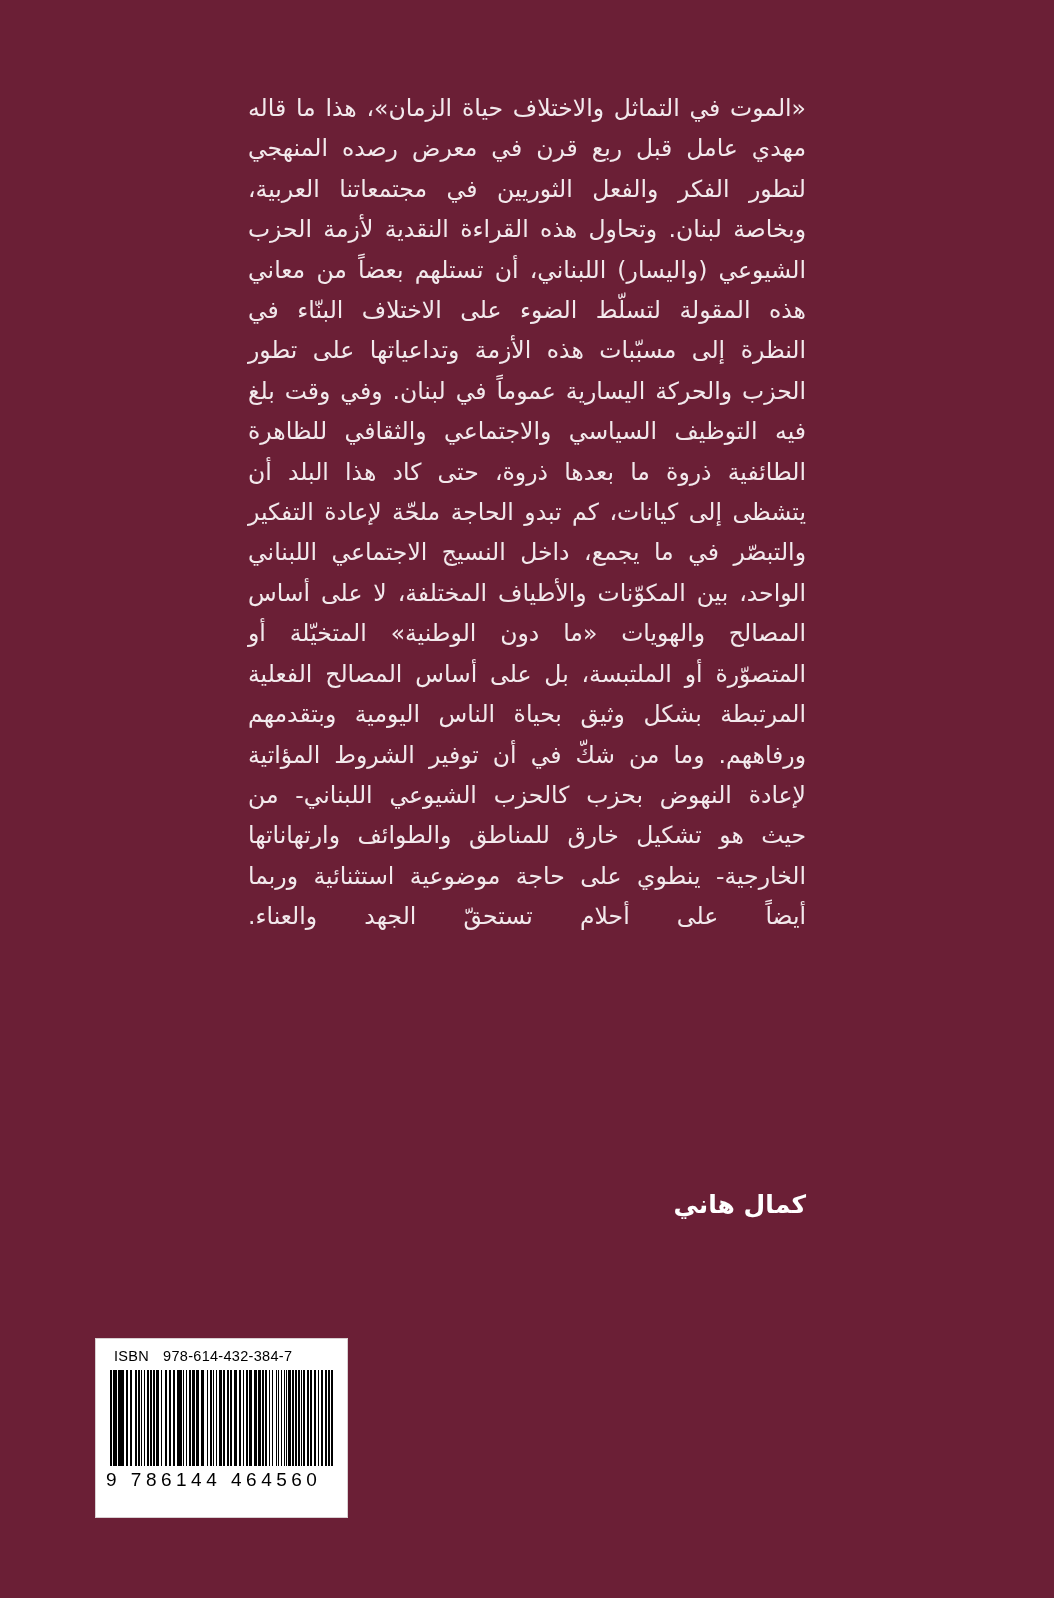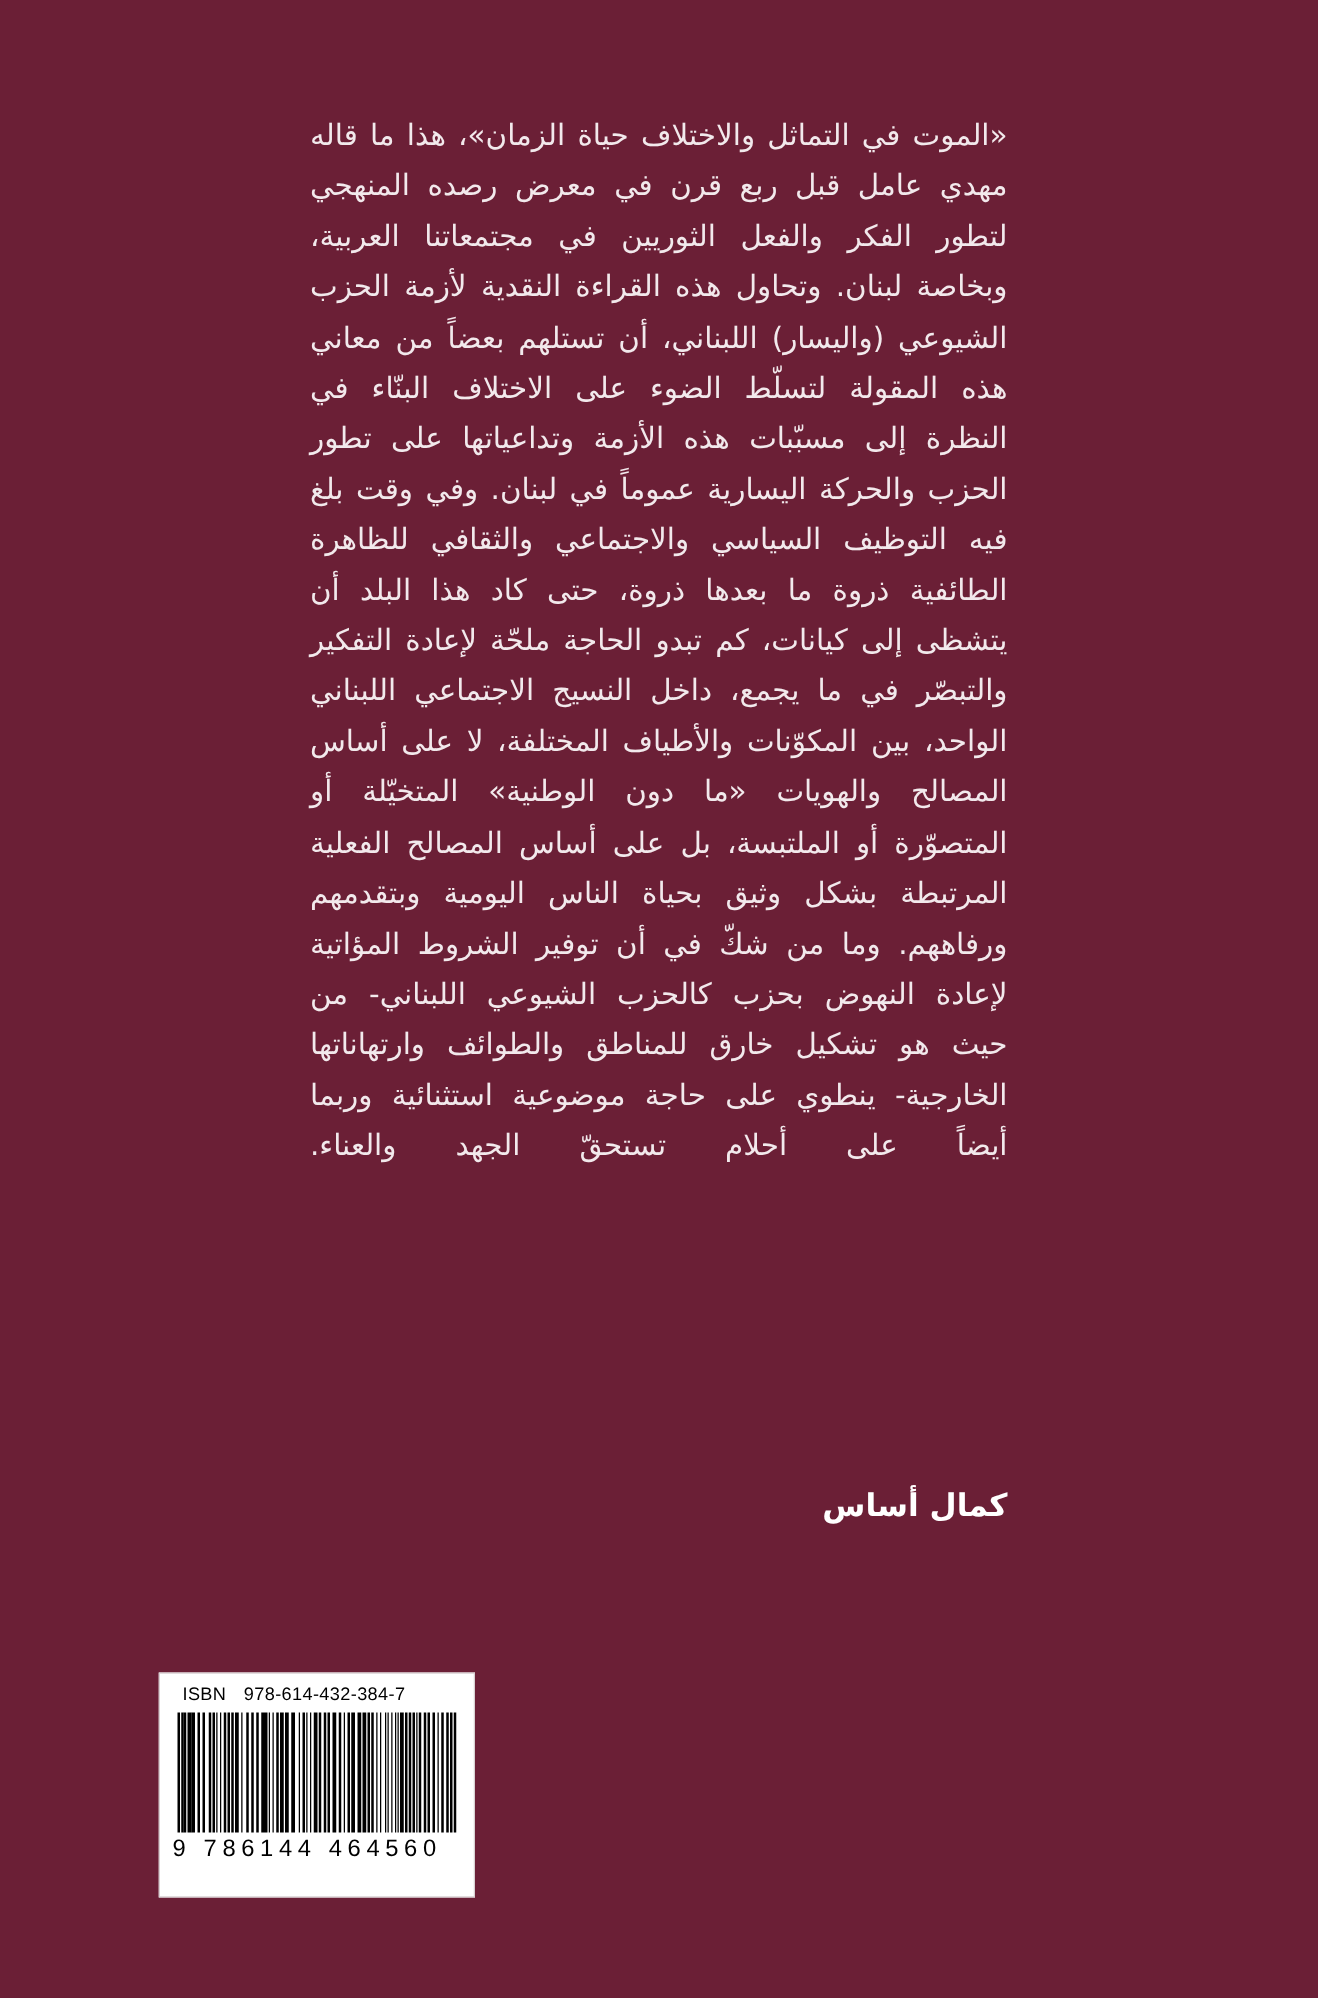--- a/index.html
+++ b/index.html
@@ -48,21 +48,20 @@
     position: absolute;
     left: 95px;
     top: 1338px;
     width: 253px;
     height: 180px;
     background: #ffffff;
     border: 1px solid #d8d0d2;
     box-sizing: border-box;
     padding: 0;
     direction: ltr;
-    margin-left: 32px;
   }
   .isbn-line {
     font-family: "Liberation Sans", sans-serif;
     font-size: 14.5px;
     color: #000000;
     letter-spacing: 0.3px;
     padding: 9px 0 0 18px;
     white-space: nowrap;
   }
   .isbn-line .isbn-label {
@@ -91,21 +90,21 @@
 </style>
 </head>
 <body>
 
 <div class="page">
 
   <div class="blurb">
     <p>«الموت في التماثل والاختلاف حياة الزمان»، هذا ما قاله مهدي عامل قبل ربع قرن في معرض رصده المنهجي لتطور الفكر والفعل الثوريين في مجتمعاتنا العربية، وبخاصة لبنان. وتحاول هذه القراءة النقدية لأزمة الحزب الشيوعي (واليسار) اللبناني، أن تستلهم بعضاً من معاني هذه المقولة لتسلّط الضوء على الاختلاف البنّاء في النظرة إلى مسبّبات هذه الأزمة وتداعياتها على تطور الحزب والحركة اليسارية عموماً في لبنان. وفي وقت بلغ فيه التوظيف السياسي والاجتماعي والثقافي للظاهرة الطائفية ذروة ما بعدها ذروة، حتى كاد هذا البلد أن يتشظى إلى كيانات، كم تبدو الحاجة ملحّة لإعادة التفكير والتبصّر في ما يجمع، داخل النسيج الاجتماعي اللبناني الواحد، بين المكوّنات والأطياف المختلفة، لا على أساس المصالح والهويات «ما دون الوطنية» المتخيّلة أو المتصوّرة أو الملتبسة، بل على أساس المصالح الفعلية المرتبطة بشكل وثيق بحياة الناس اليومية وبتقدمهم ورفاههم. وما من شكّ في أن توفير الشروط المؤاتية لإعادة النهوض بحزب كالحزب الشيوعي اللبناني- من حيث هو تشكيل خارق للمناطق والطوائف وارتهاناتها الخارجية- ينطوي على حاجة موضوعية استثنائية وربما أيضاً على أحلام تستحقّ الجهد والعناء.</p>
   </div>
 
-  <div class="author">كمال أساس</div>
+  <div class="author">كمال هاني</div>
 
   <div class="barcode-box">
     <div class="isbn-line">
       <span class="isbn-label">ISBN</span><span>978-614-432-384-7</span>
     </div>
     <div class="bars" id="bars">
         <i style="width:2px"></i>
         <i style="width:2px;background:transparent"></i>
         <i style="width:2px"></i>
         <i style="width:3px"></i>

